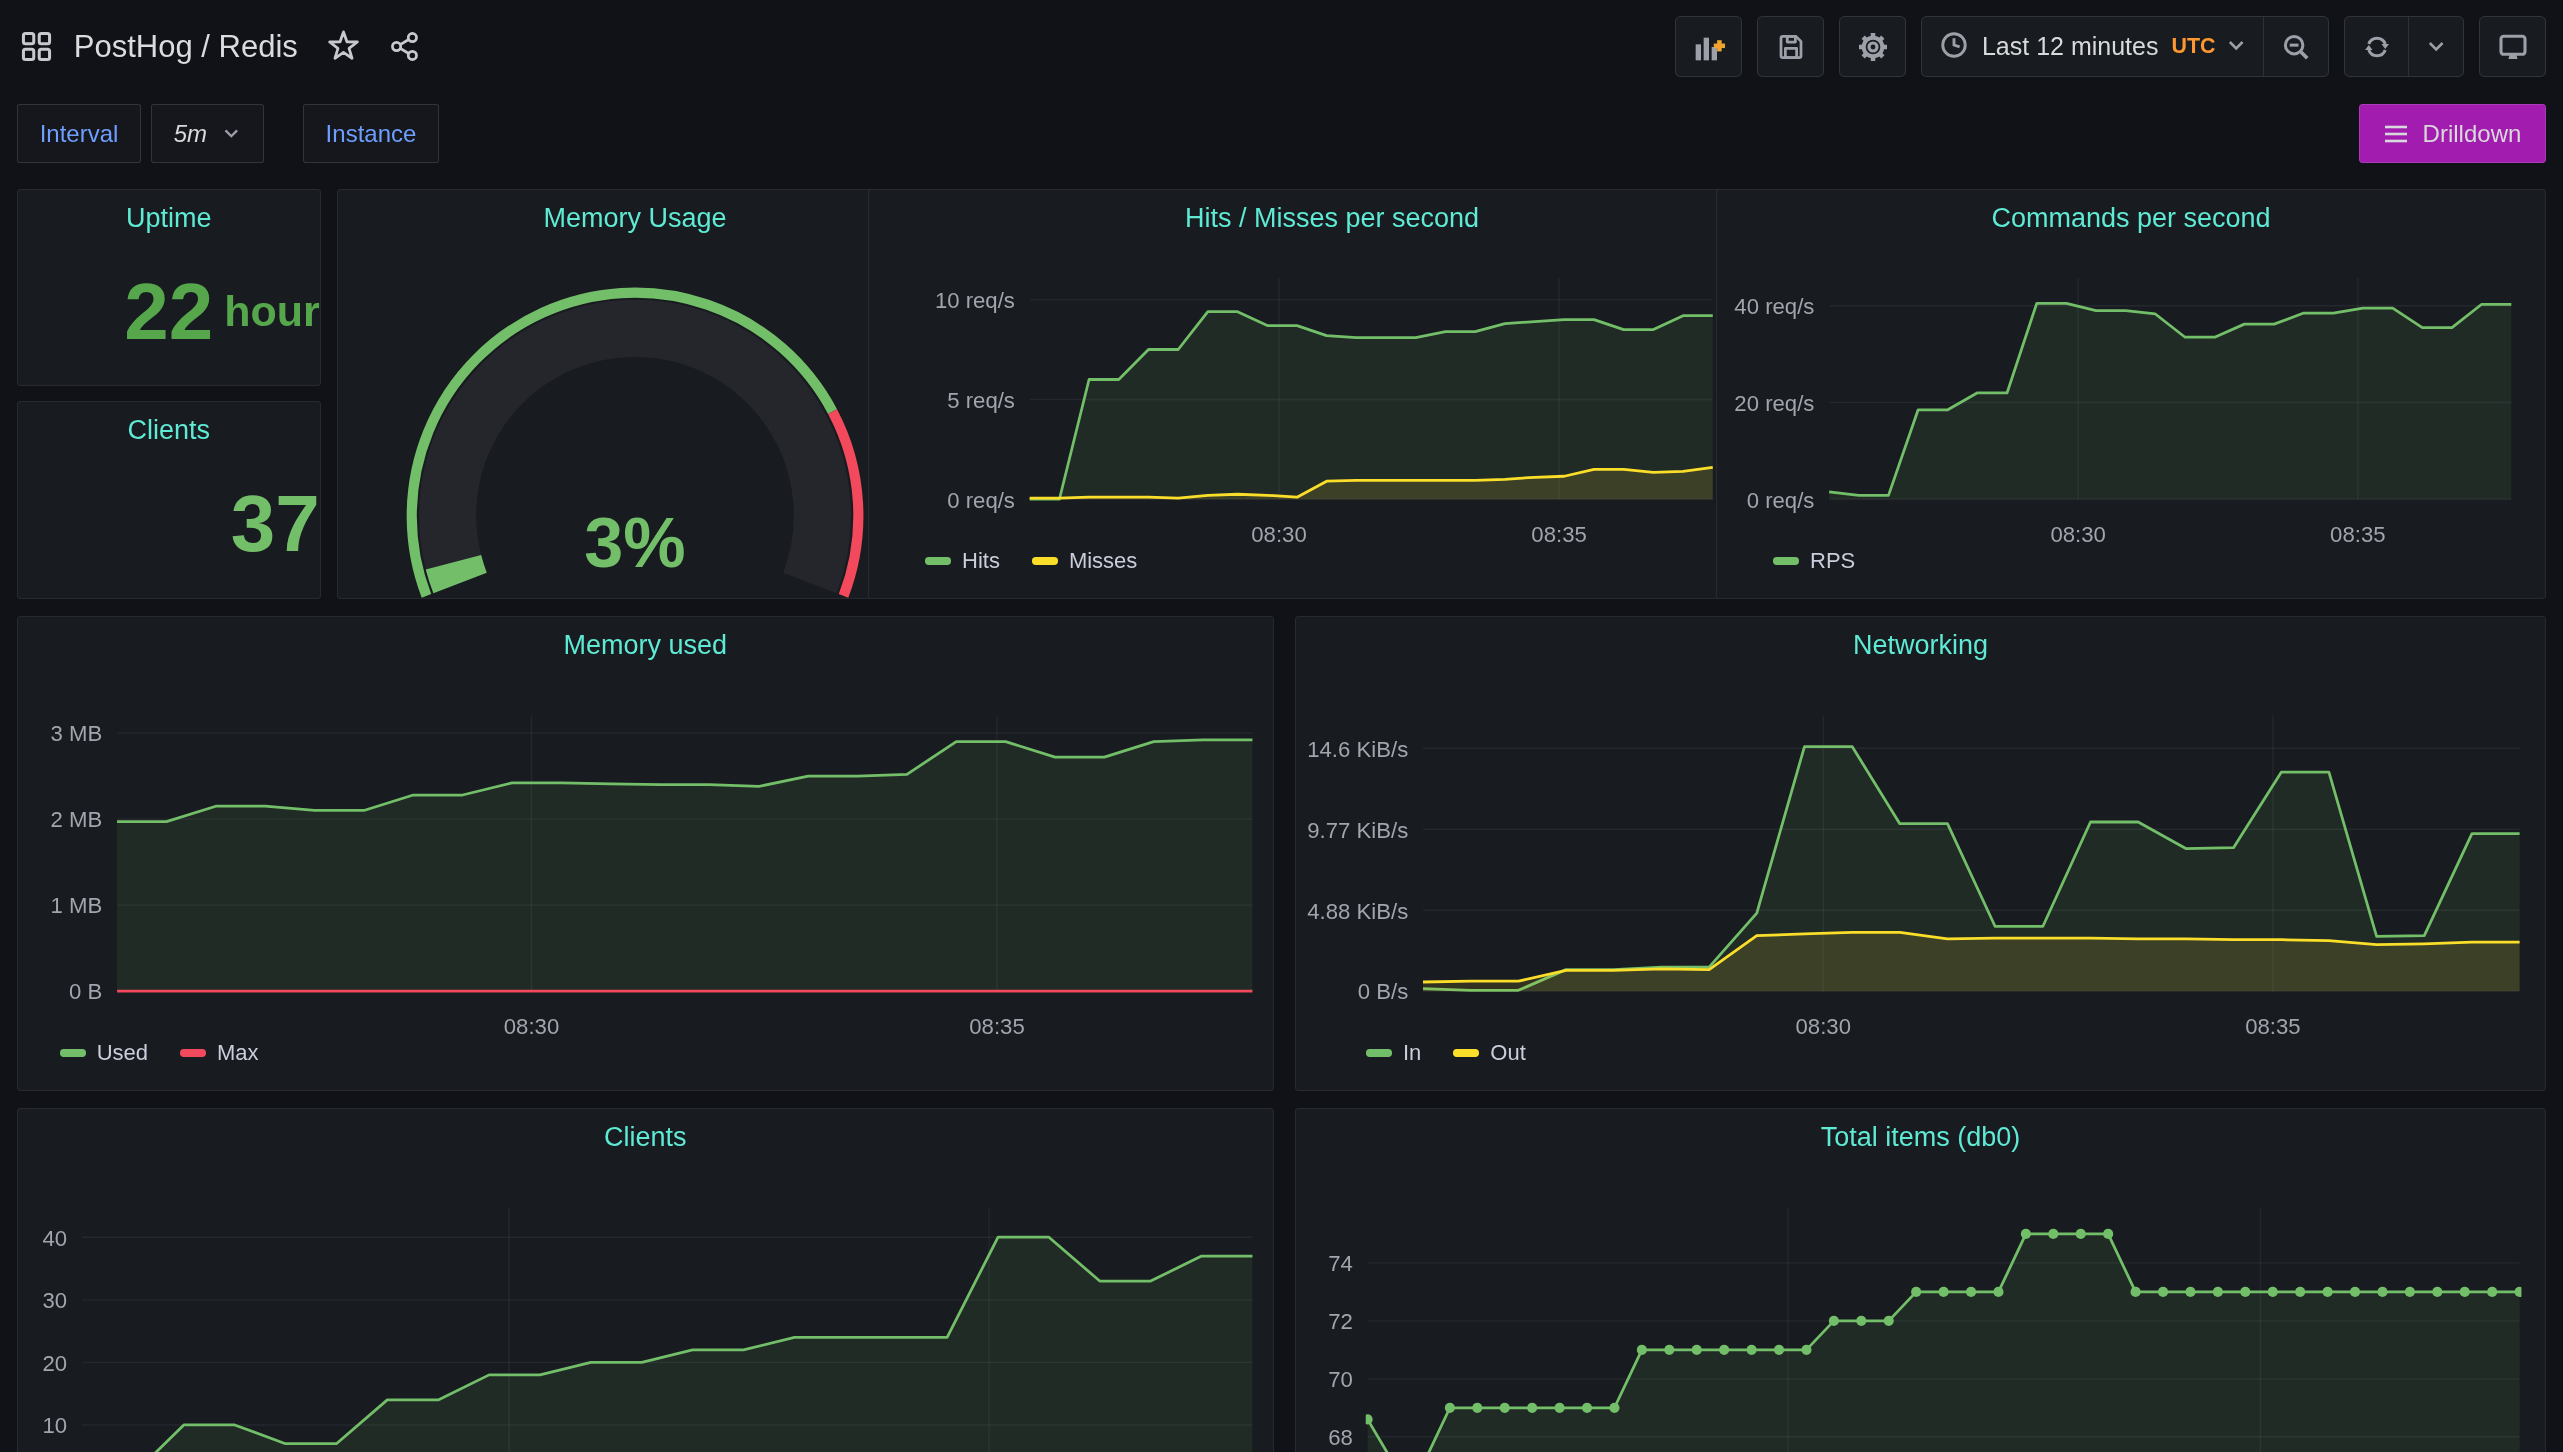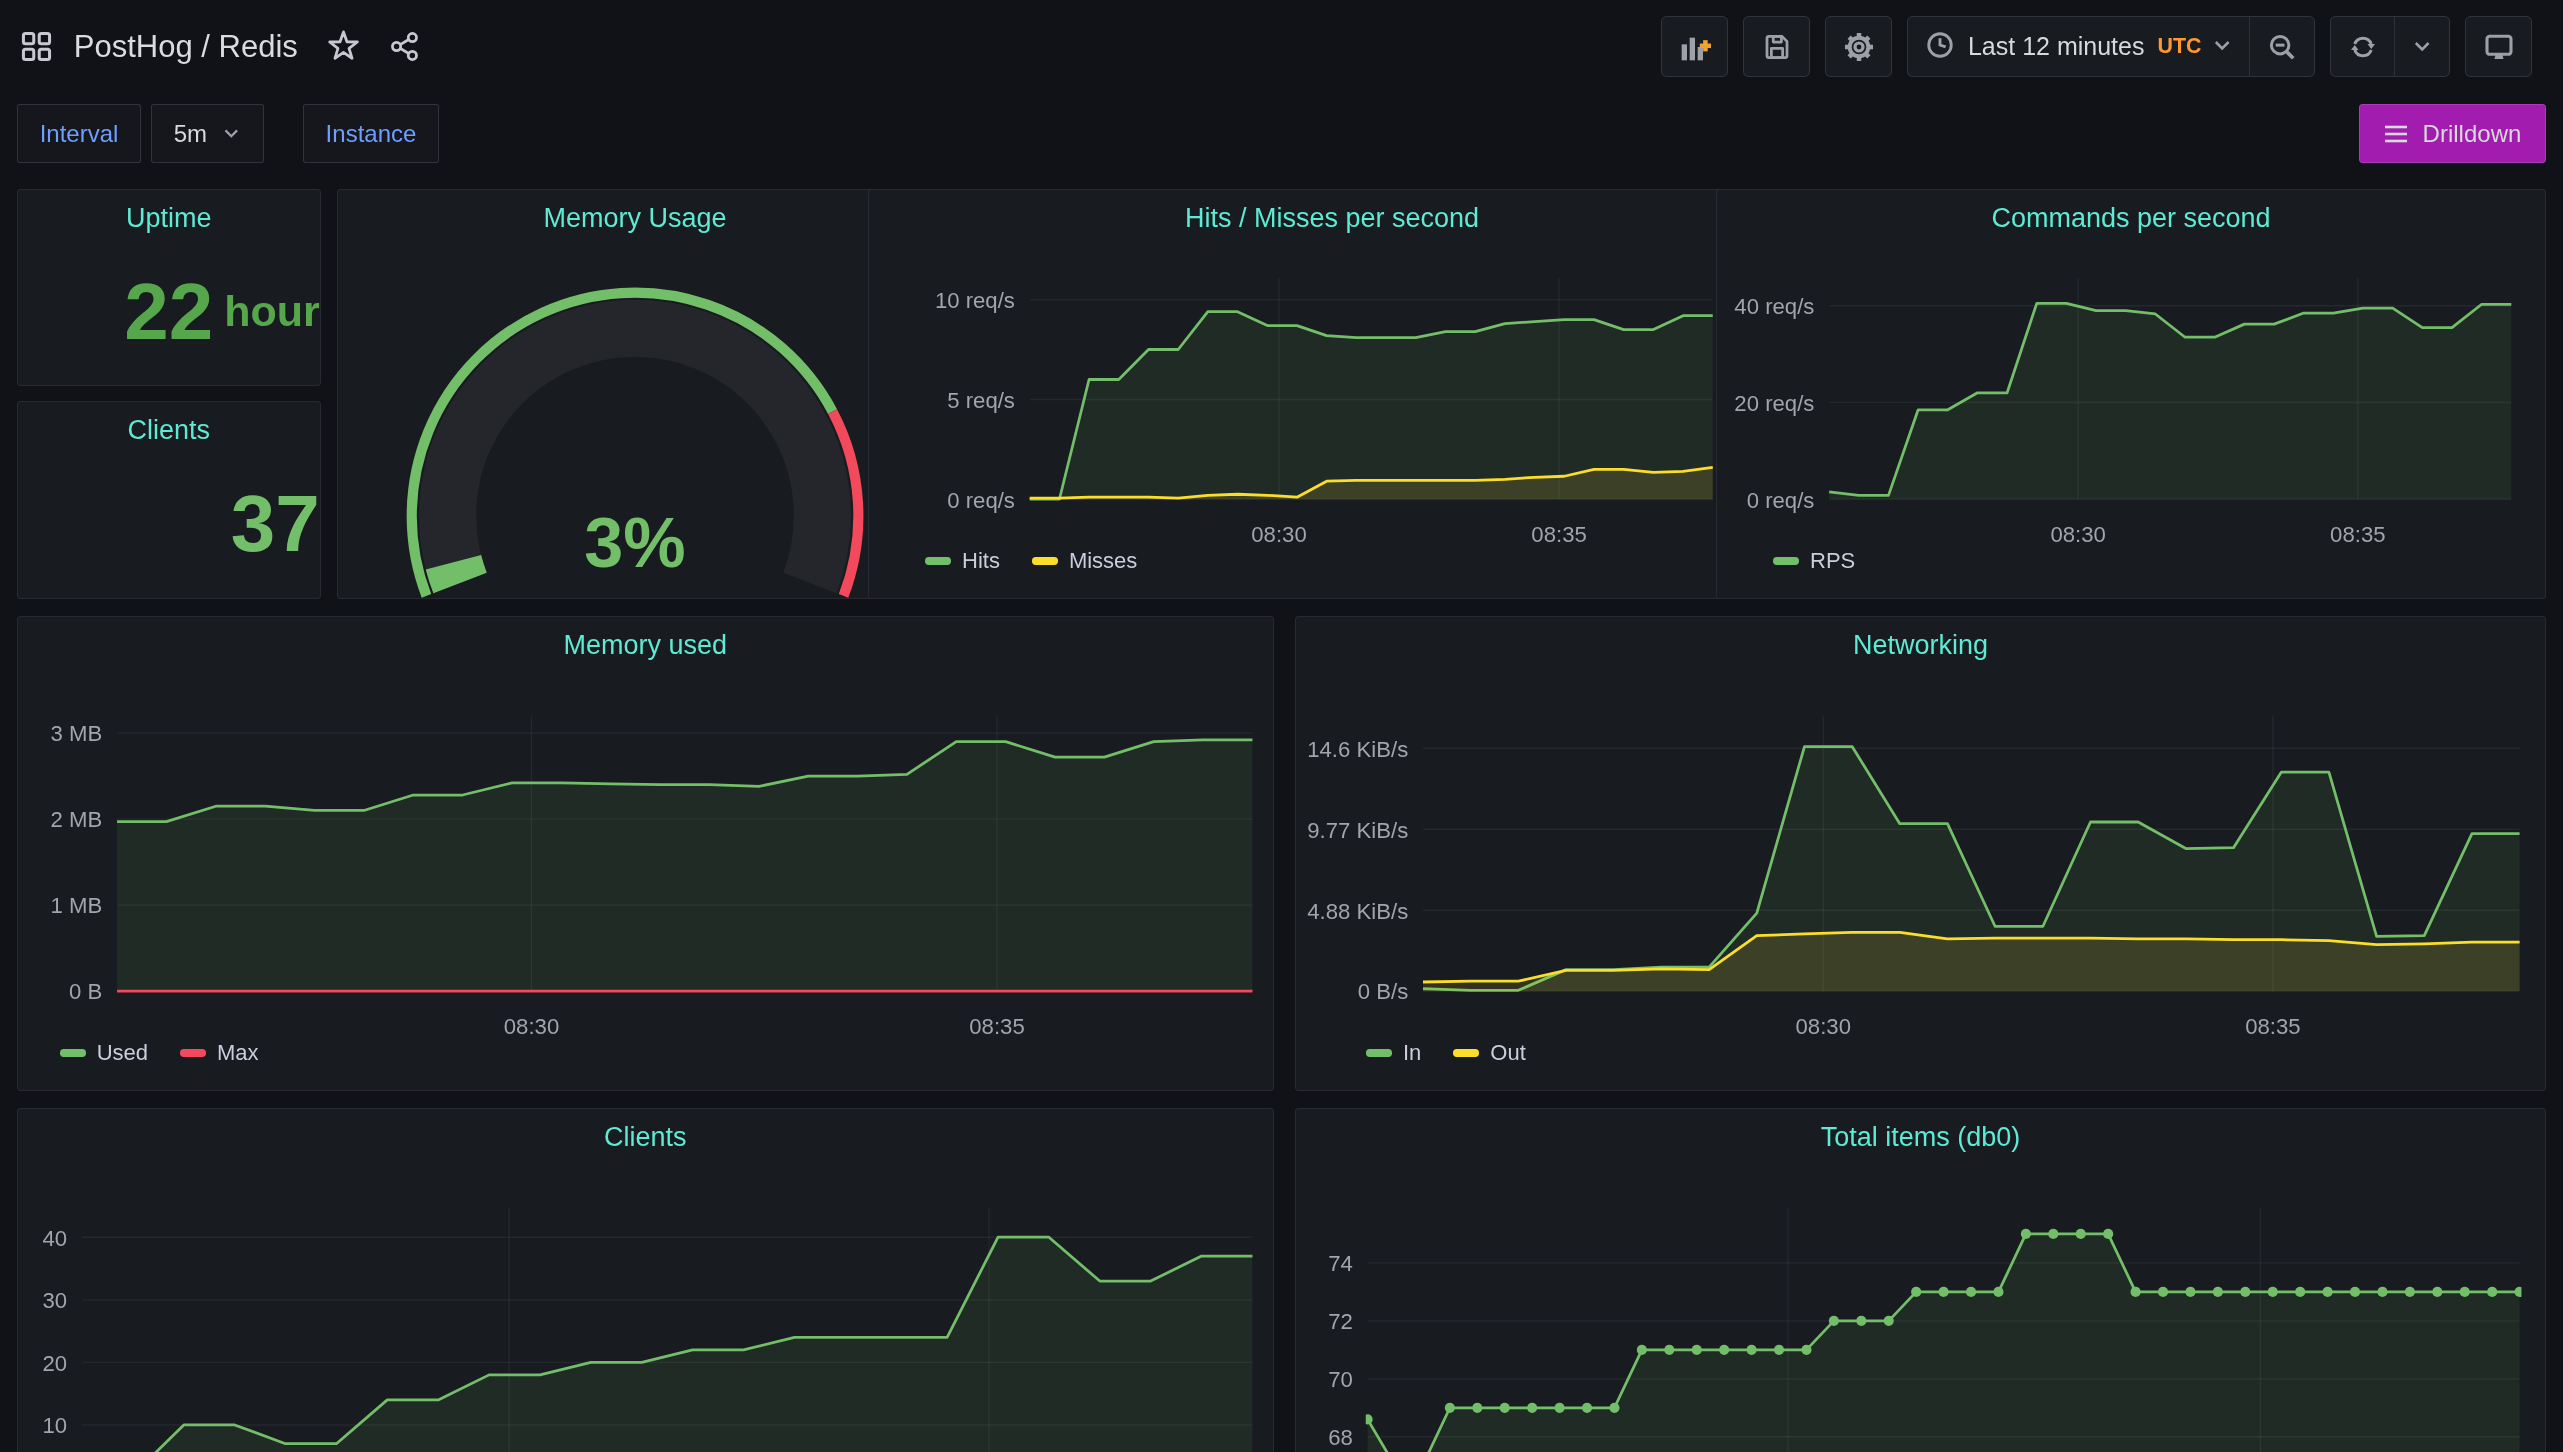--- a/index.html
+++ b/index.html
@@ -3,34 +3,34 @@
 <meta charset="utf-8">
 <style>
   html,body{margin:0;padding:0;background:#111217;}
   body{width:2563px;height:1452px;overflow:hidden;position:relative;
        font-family:"Liberation Sans","DejaVu Sans",sans-serif;color:#D8D9DA;}
   
   .header{position:absolute;left:0;top:0;width:100%;height:93px;display:flex;align-items:center;padding-left:20.4px;box-sizing:border-box;}
   .crumb{font-size:31px;font-weight:500;color:#DBDCDE;margin-left:20.4px;white-space:nowrap;}
   .hicon{color:#AEB0B8;display:flex;align-items:center;}
   .hicon.sp{margin-left:28px;}
-  .toolbar{position:absolute;right:31px;top:16px;display:flex;gap:15px;align-items:center;height:61px;}
+  .toolbar{position:absolute;right:17px;top:16px;display:flex;gap:15px;align-items:center;height:61px;}
   .tbtn{height:61px;min-width:67px;display:flex;align-items:center;justify-content:center;
         background:#181B20;border:0.9px solid rgba(204,204,220,0.15);border-radius:5.6px;color:#9DA0A8;box-sizing:border-box;}
   .tgroup{height:61px;display:flex;align-items:stretch;background:#181B20;border:0.9px solid rgba(204,204,220,0.15);border-radius:5.6px;box-sizing:border-box;}
   .tseg{display:flex;align-items:center;justify-content:center;padding:0 16.7px;color:#9DA0A8;}
   .tseg + .tseg{border-left:0.9px solid rgba(204,204,220,0.12);}
   .time-label{font-size:25px;color:#D8D9DA;margin:0 13px 0 13px;white-space:nowrap;}
   .utc{font-size:21.4px;font-weight:600;color:#FF9830;margin-right:11px;}
   
   .varrow{position:absolute;left:16.7px;top:104px;display:flex;gap:9.3px;align-items:center;}
   .vbox{height:59px;border:0.9px solid rgba(204,204,220,0.16);border-radius:2.8px;background:#15171D;
         display:flex;align-items:center;padding:0 22px;font-size:24px;box-sizing:border-box;}
   .vlabel{color:#6E9FFF;font-weight:500;}
-  .vvalue{color:#D8D9DA;}
+  .vvalue{color:#D8D9DA;font-style:italic;}
   .vgap{width:20.4px;}
   .drilldown{position:absolute;right:16.7px;top:104px;height:59px;display:flex;align-items:center;gap:15px;
         background:#a21caf;border:0.9px solid rgba(204,204,220,0.18);border-radius:3.7px;padding:0 24px;
         font-size:24px;font-weight:500;color:#D8D9DA;box-sizing:border-box;}
   
   .panel{position:absolute;background:#181B1F;border:0.9px solid rgba(204,204,220,0.09);border-radius:3.7px;box-sizing:border-box;overflow:hidden;}
   .panel-title{position:absolute;top:13px;left:0;right:0;text-align:center;font-size:27px;font-weight:500;color:#5eead4;z-index:2;}
   svg.chart{position:absolute;left:0;top:0;width:100%;height:100%;}
   .legend{position:absolute;display:flex;gap:32px;align-items:center;font-size:22px;color:#CCCCDC;z-index:2;text-align:center;}
   .legend .li{display:flex;align-items:center;}

